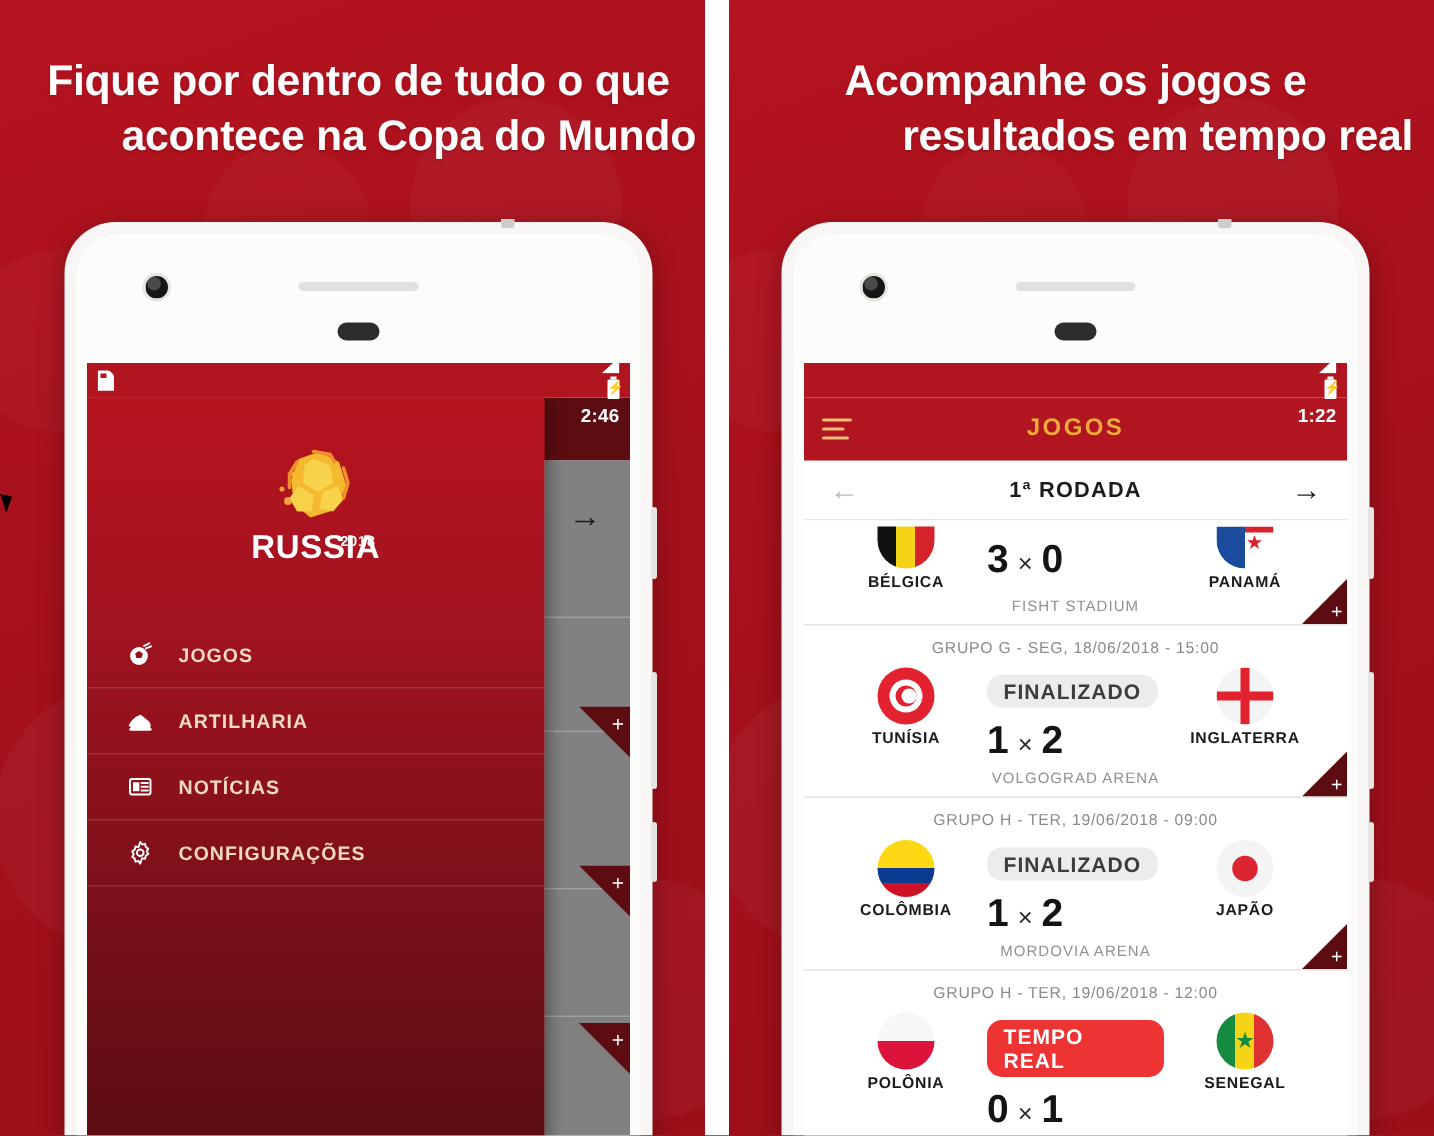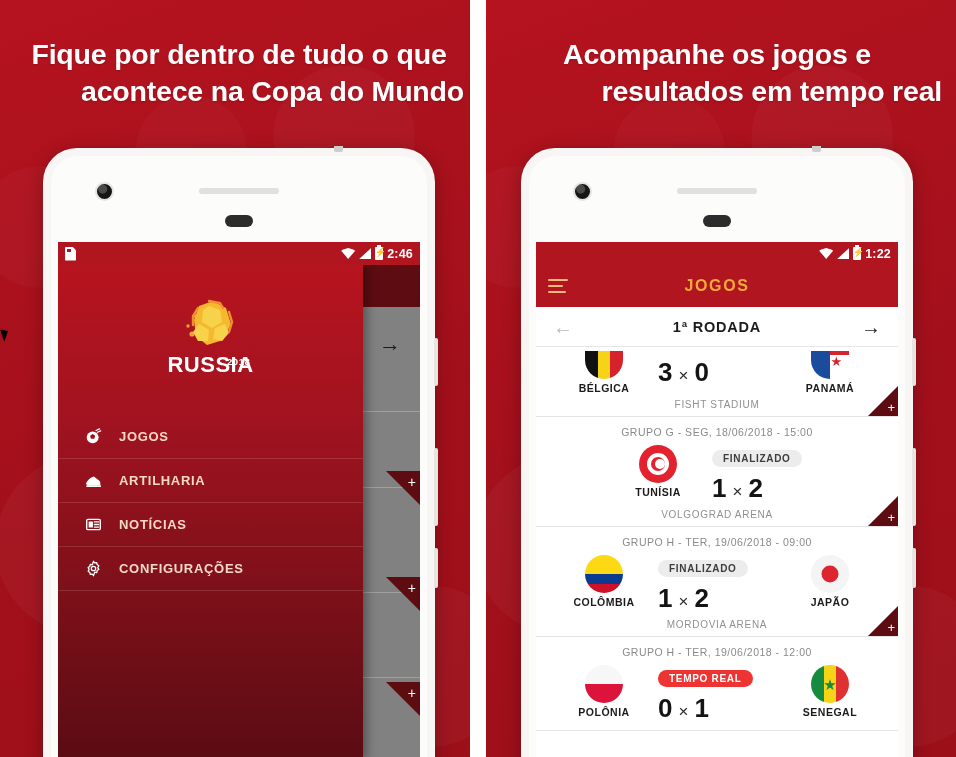--- a/index.html
+++ b/index.html
@@ -98,21 +98,21 @@
   .statusbar .sd-icon { width: 11px; height: 14px; position: relative; }
   .statusbar .sd-icon::before {
     content:""; position:absolute; inset:0; background:#fff;
     border-radius: 1px 4px 1px 1px;
     clip-path: polygon(0 0, 68% 0, 100% 26%, 100% 100%, 0 100%);
   }
   .statusbar .sd-icon::after {
     content:""; position:absolute; left:2px; top:2px; width:4px; height:3px;
     background:#b1151f;
   }
-  .sb-right { margin-left: auto; display: flex; align-items: center; gap: 4px; }
+  .sb-right { margin-left: auto; display: flex; align-items: flex-end; gap: 4px; flex-direction: column; }
   .ic-wifi {
     width: 14px; height: 11px; background: #fff;
     clip-path: polygon(50% 100%, 0 24%, 14% 13%, 50% 0, 86% 13%, 100% 24%);
   }
   .ic-signal {
     width: 12px; height: 11px; background: #fff;
     clip-path: polygon(100% 0, 100% 100%, 0 100%);
   }
   .ic-batt {
     width: 8px; height: 13px; background: #fff; border-radius: 1px;
@@ -235,21 +235,21 @@
     display: flex; align-items: flex-start; justify-content: center;
     padding: 4px 8px 0;
   }
   .team { width: 108px; text-align: center; }
   .team-name {
     margin-top: 3px; font-size: 10.5px; font-weight: bold;
     color: #1b1b1b; letter-spacing: .5px;
   }
   .center-col { width: 118px; display: flex; flex-direction: column; align-items: flex-start; }
   .badge {
-    font-size: 10px; font-weight: bold; letter-spacing: .7px;
+    font-size: 14px; font-weight: bold; letter-spacing: .7px;
     padding: 3px 11px; border-radius: 10px; margin-top: 5px;
     background: #ececec; color: #3d3d3d;
   }
   .badge.live { background: #ee3333; color: #fff; }
   .score {
     font-size: 26px; font-weight: bold; color: #141414;
     letter-spacing: 1px; margin-top: 6px; white-space: nowrap;
   }
   .score .x { font-size: 17px; font-weight: normal; color: #2a2a2a; padding: 0 5px; }
   .stadium {
@@ -514,20 +514,27 @@
                       <span class="t-cres2"></span>
                   </div>
                   <div class="team-name">TUNÍSIA</div>
                 </div>
                 <div class="center-col">
                   <div class="badge">FINALIZADO</div>
                   <div class="score">
                     <span>1</span><span class="x">×</span><span>2</span>
                   </div>
                 </div>
+                <div class="team">
+                  <div class="flag f-england">
+                    <span class="cross-v"></span>
+                      <span class="cross-h"></span>
+                  </div>
+                  <div class="team-name">INGLATERRA</div>
+                </div>
               </div>
               <div class="stadium">VOLGOGRAD ARENA</div>
               <div class="mplus">
                   <span>+</span>
                 </div>
             </div>
 
             <div class="match-group">GRUPO H - TER, 19/06/2018 - 09:00</div>
             <div class="match">
               <div class="match-main">

